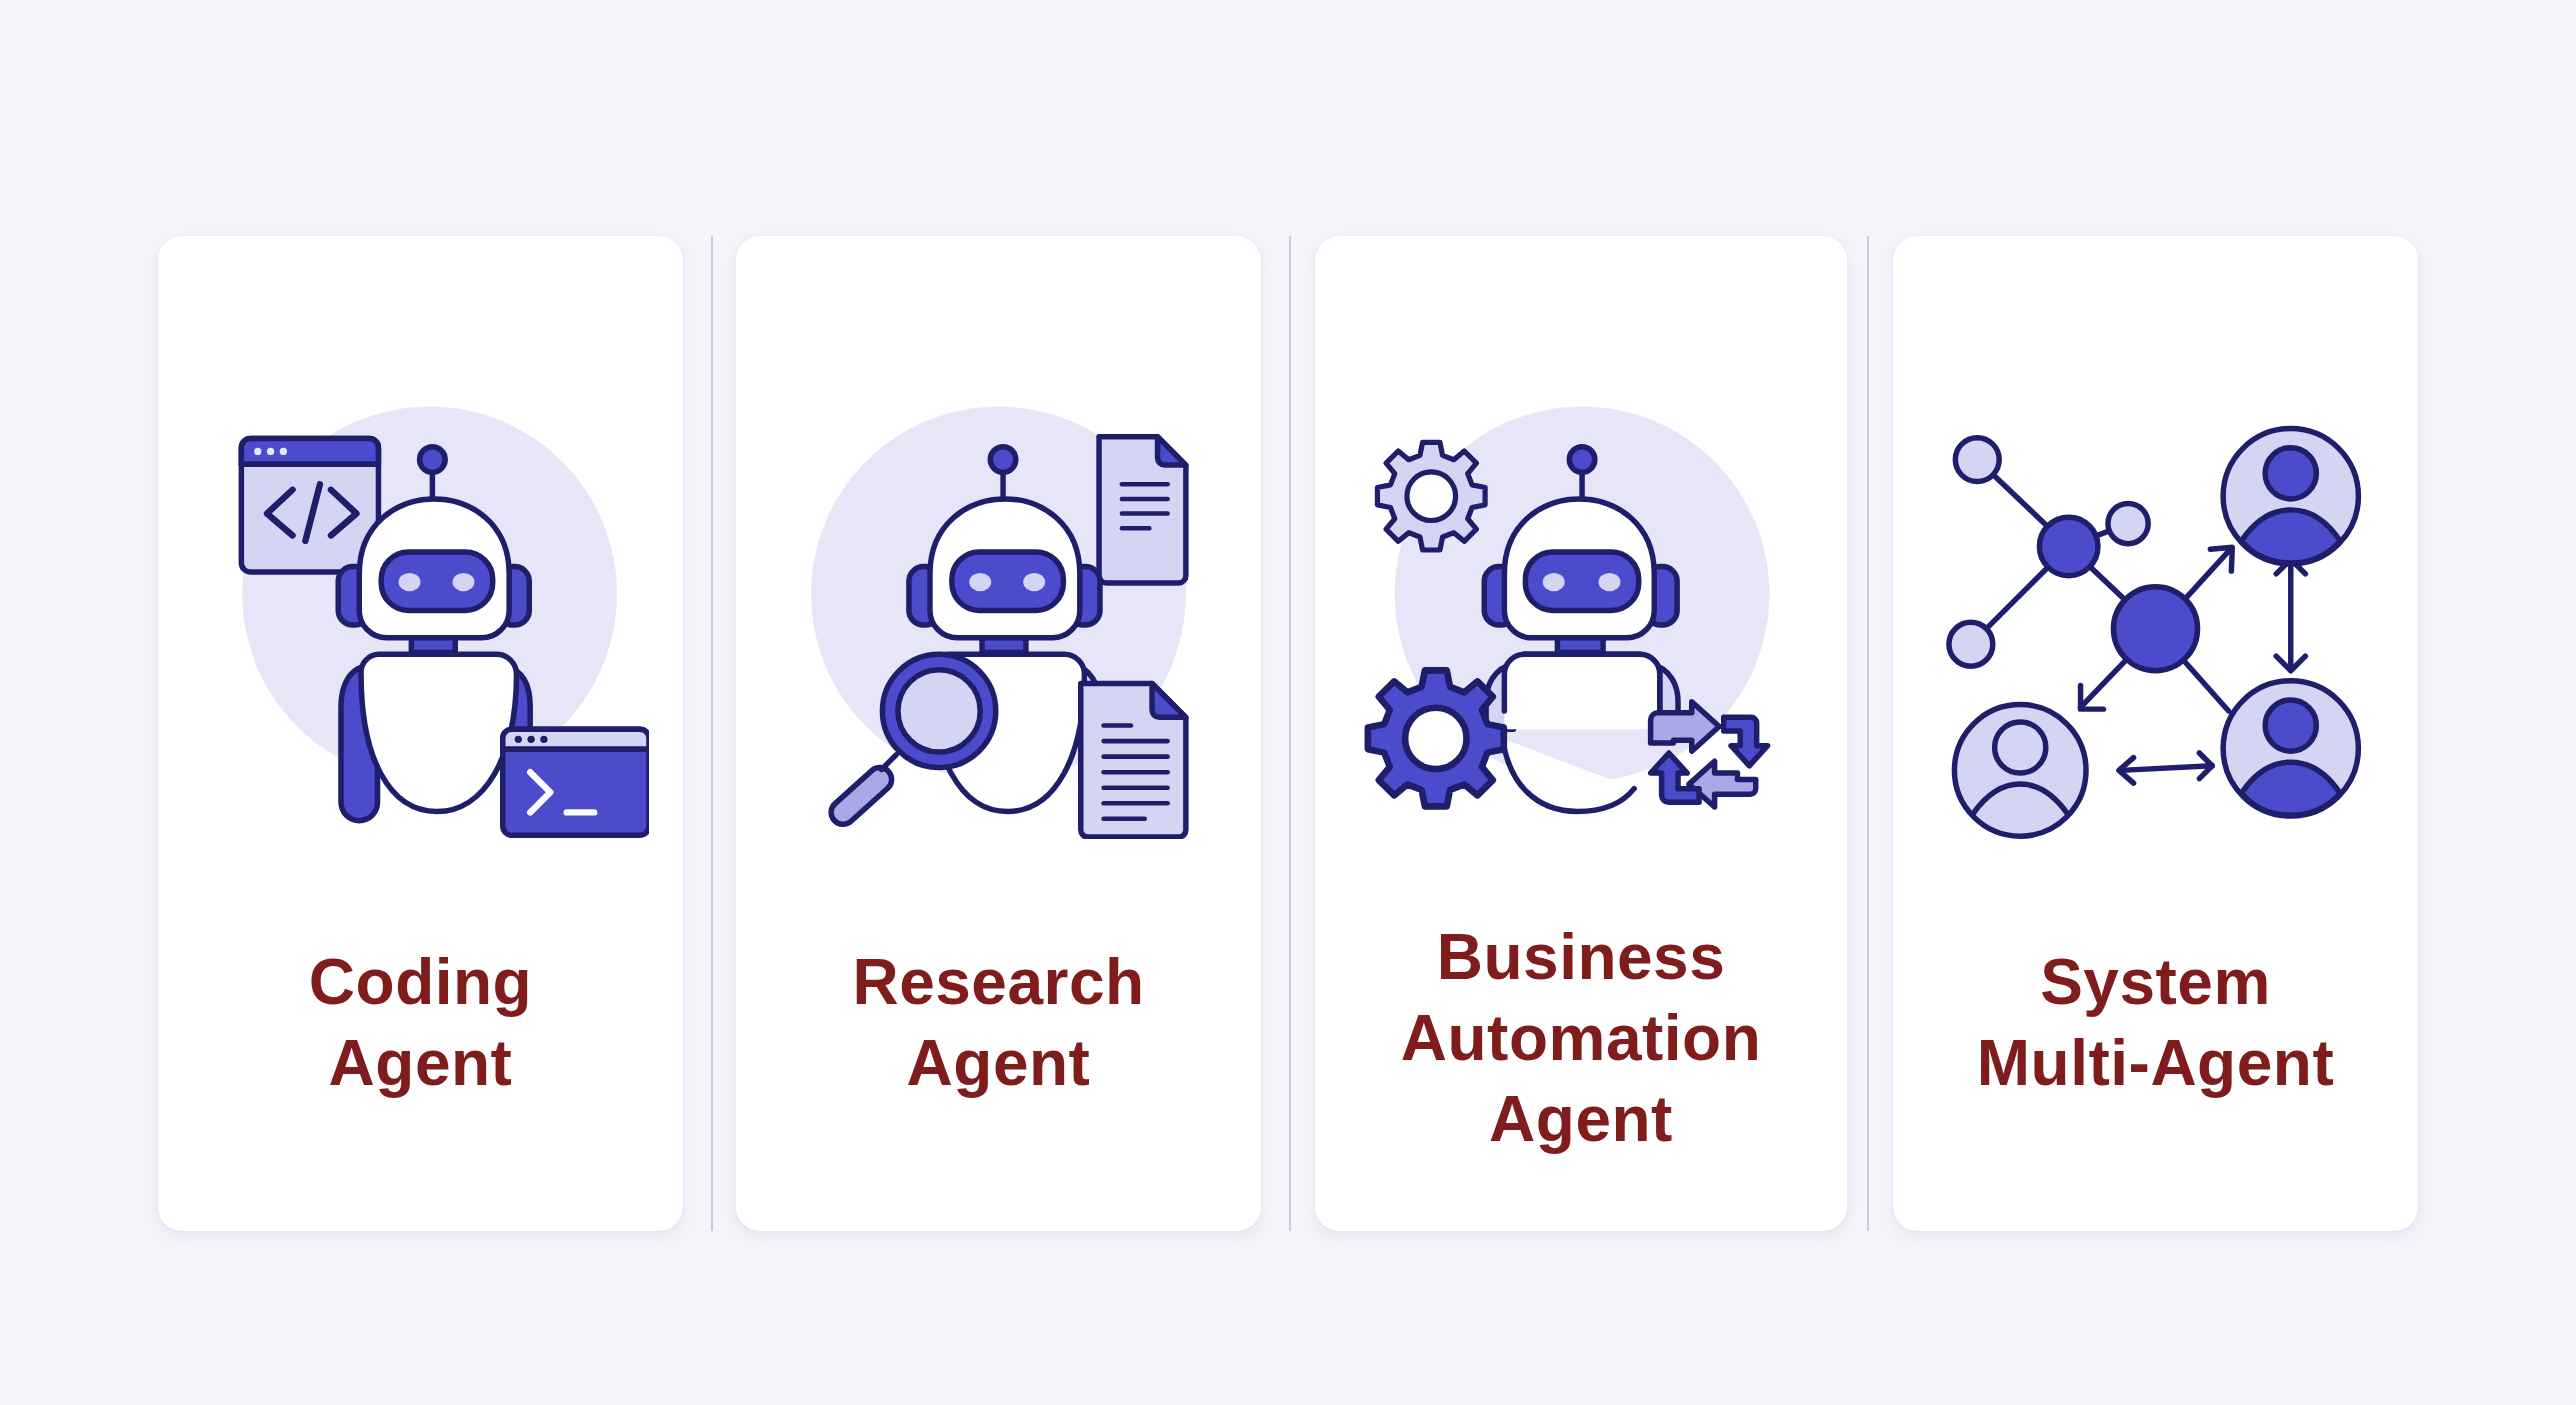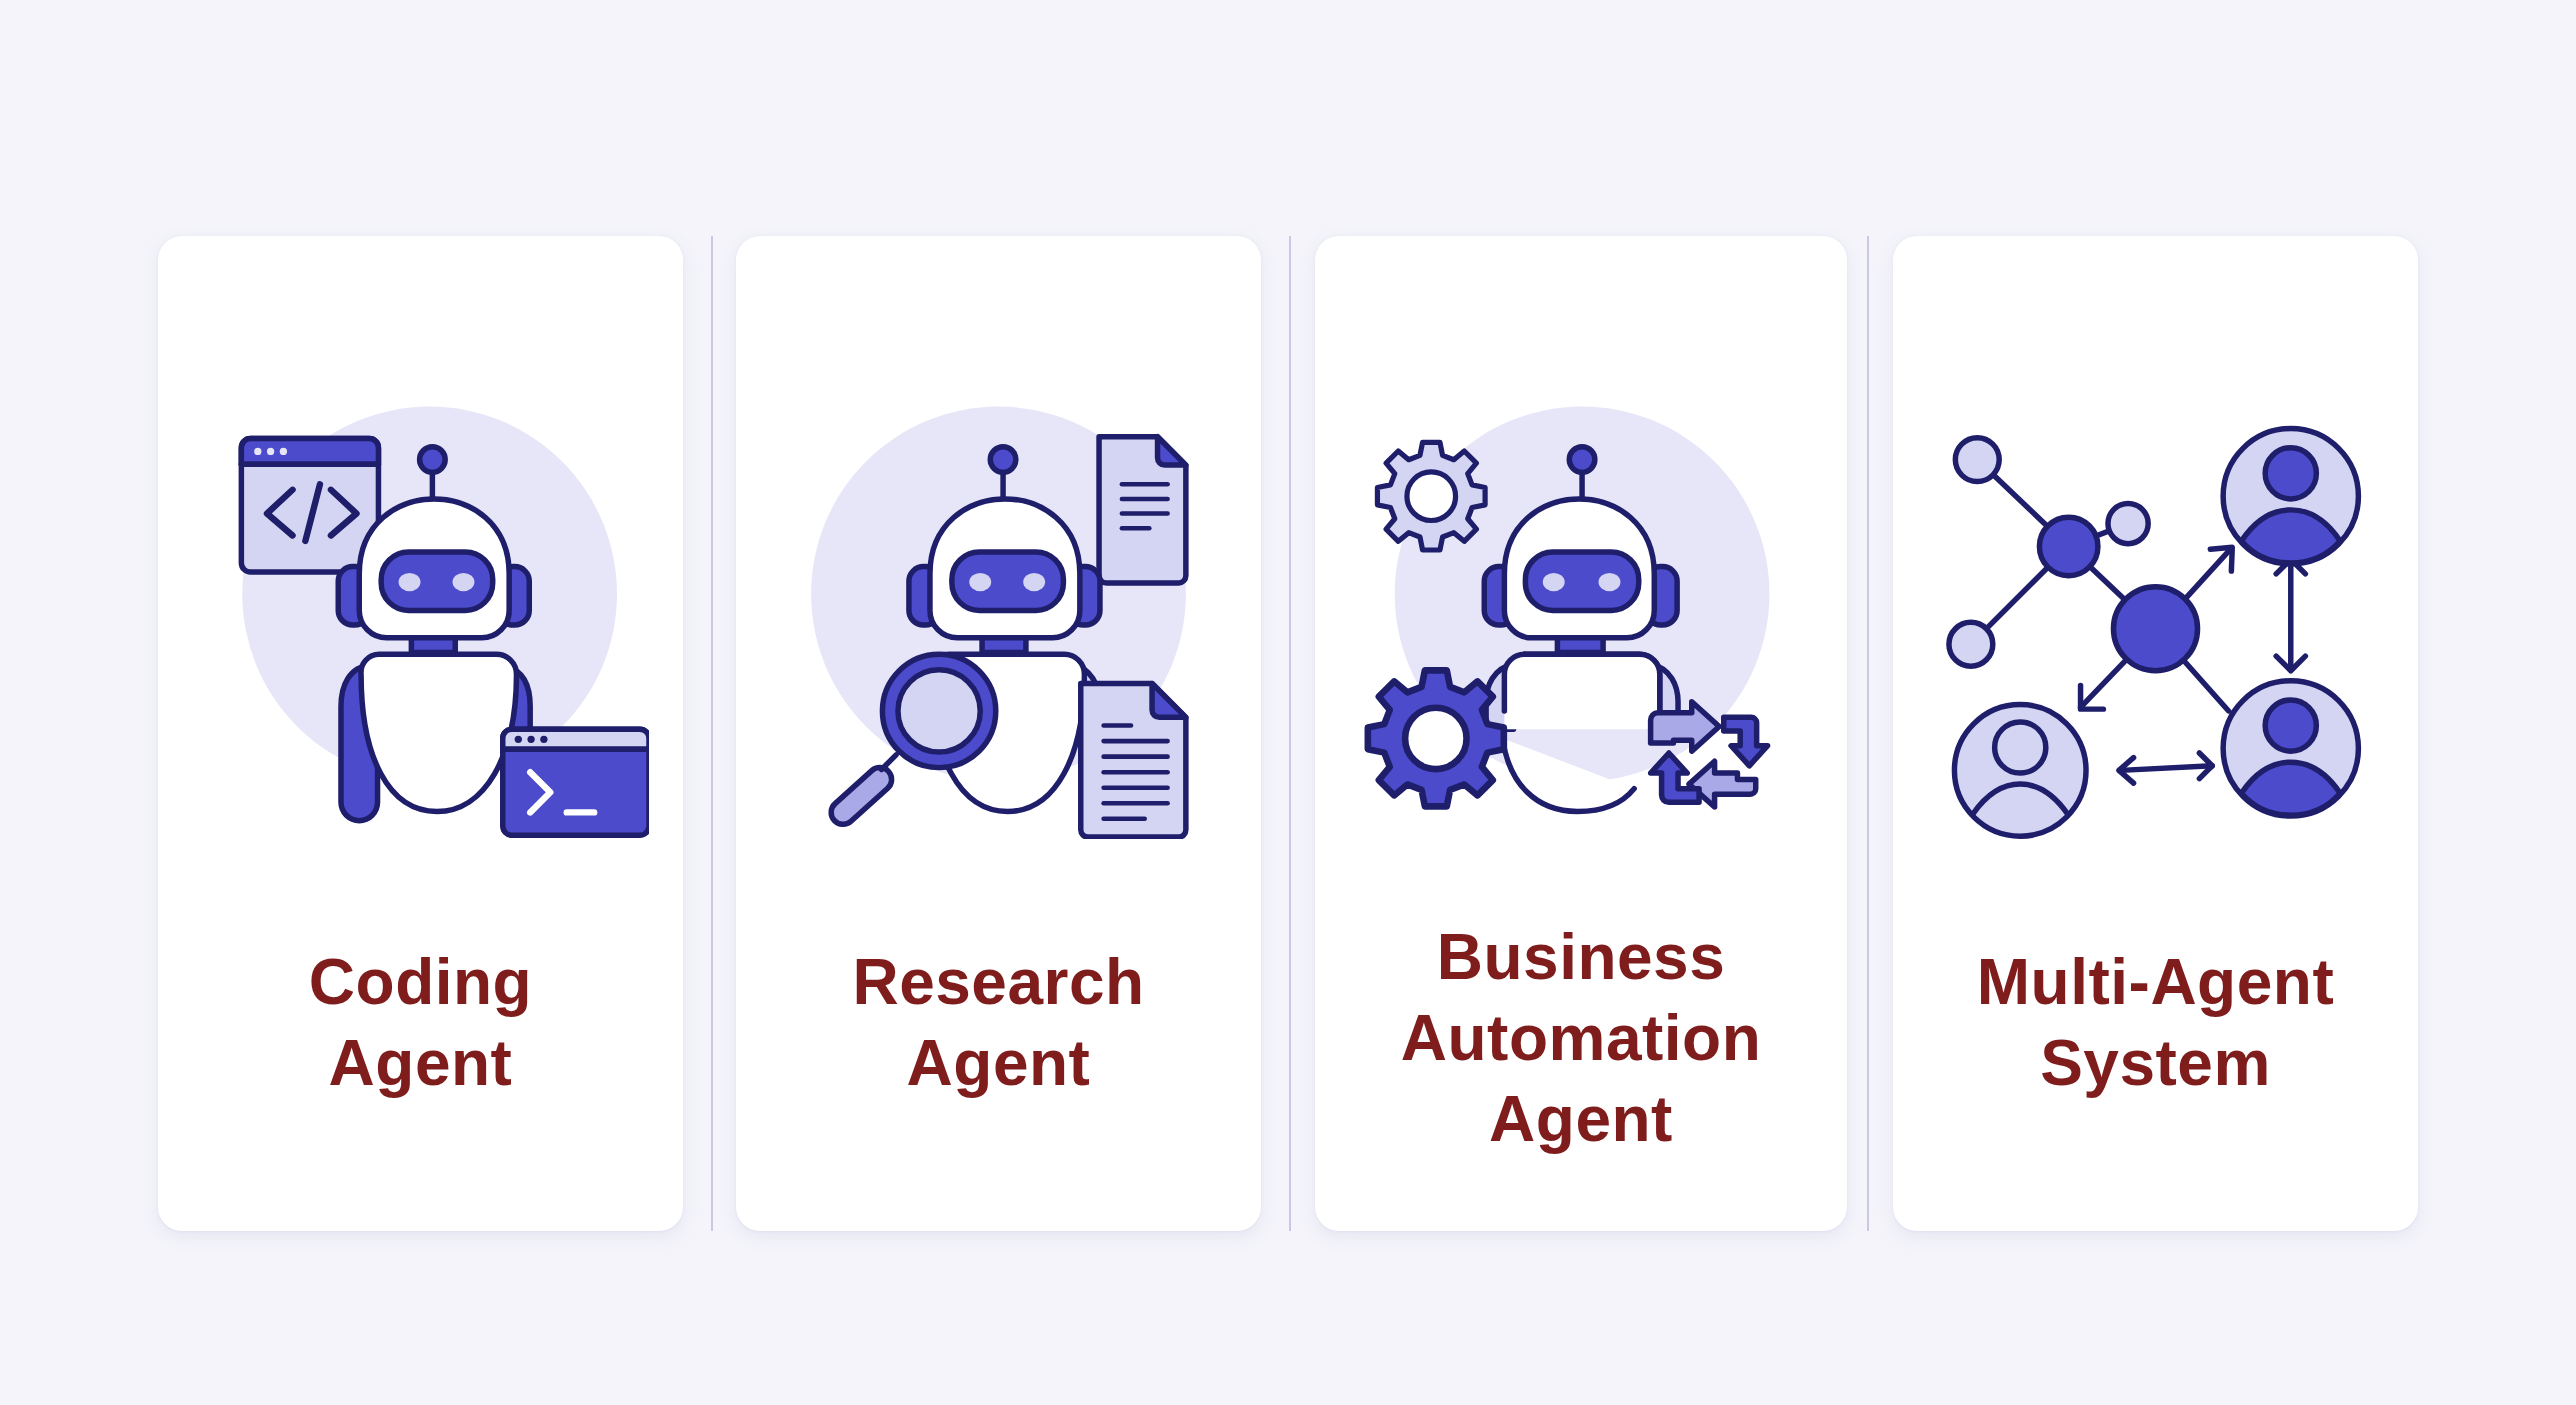--- a/index.html
+++ b/index.html
@@ -273,17 +273,17 @@
         </g>
         <g>
           <circle cx="102" cy="485" r="72" fill="#d4d4f3"></circle>
           <circle cx="102" cy="460" r="28" fill="#d4d4f3"></circle>
           <path d="M50 533 C66 510 84 500 102 500 C120 500 138 510 154 533" fill="#d4d4f3"></path>
         </g>
       </g>
     </svg>
   </div>
   <div class="title" style="top:706px;">
+    <span>System</span>
     <span>Multi-Agent</span>
-    <span>System</span>
   </div>
 </div>
 
 
 </body></html>

